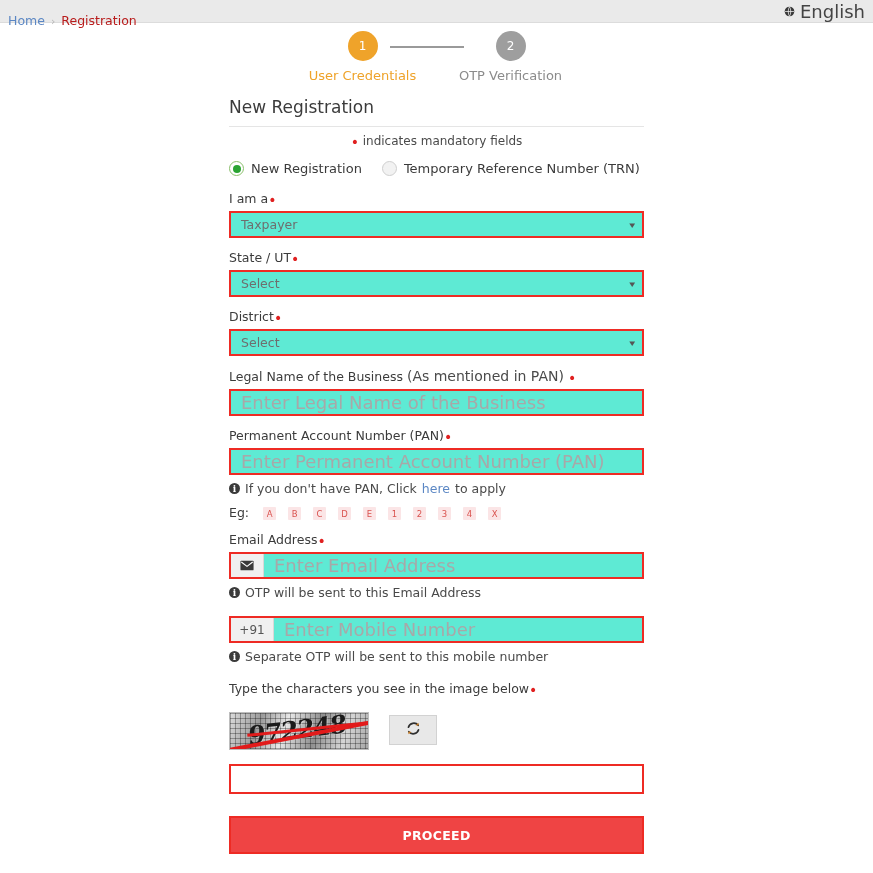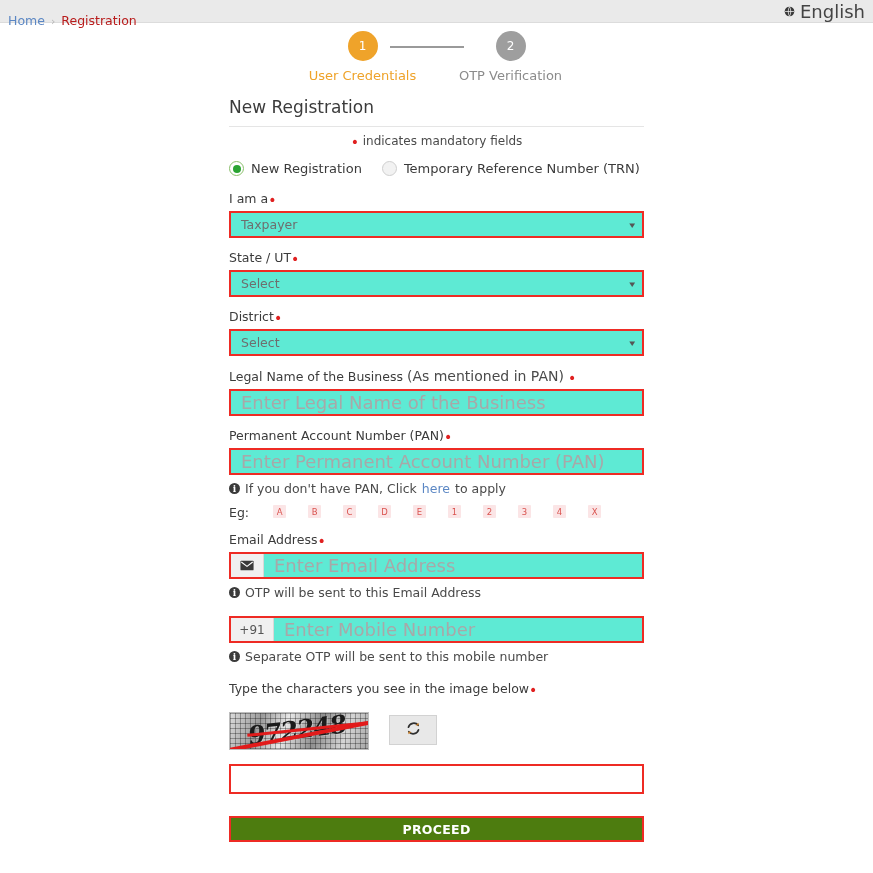--- a/index.html
+++ b/index.html
@@ -275,22 +275,22 @@
   }
   .note a, .inline-link {
     color: #5b87c4;
     text-decoration: none;
     cursor: pointer;
   }
 
   
   .eg-row {
     display: flex;
-    align-items: flex-start;
-    gap: 22px;
+    align-items: flex-end;
+    gap: 12px;
     margin-top: 9px;
     margin-bottom: 12px;
   }
   .eg-label {
     font-size: 12.5px;
     color: #3b3b3b;
     margin-right: 2px;
   }
   .eg-box {
     width: 13px;
@@ -378,22 +378,22 @@
     outline: none;
     flex: 1;
     padding: 0 9px;
     font-size: 12.5px;
     font-family: "DejaVu Sans", "Liberation Sans", sans-serif;
     background: transparent;
   }
 
   .proceed {
     width: 100%;
-    height: 26px;
-    background: #4d7c0f;
+    height: 38px;
+    background: #ef4444;
     border: 2px solid #ee2b24;
     color: #ffffff;
     font-size: 12.5px;
     font-weight: bold;
     letter-spacing: .3px;
     display: flex;
     align-items: center;
     justify-content: center;
     cursor: pointer;
     box-sizing: border-box;

